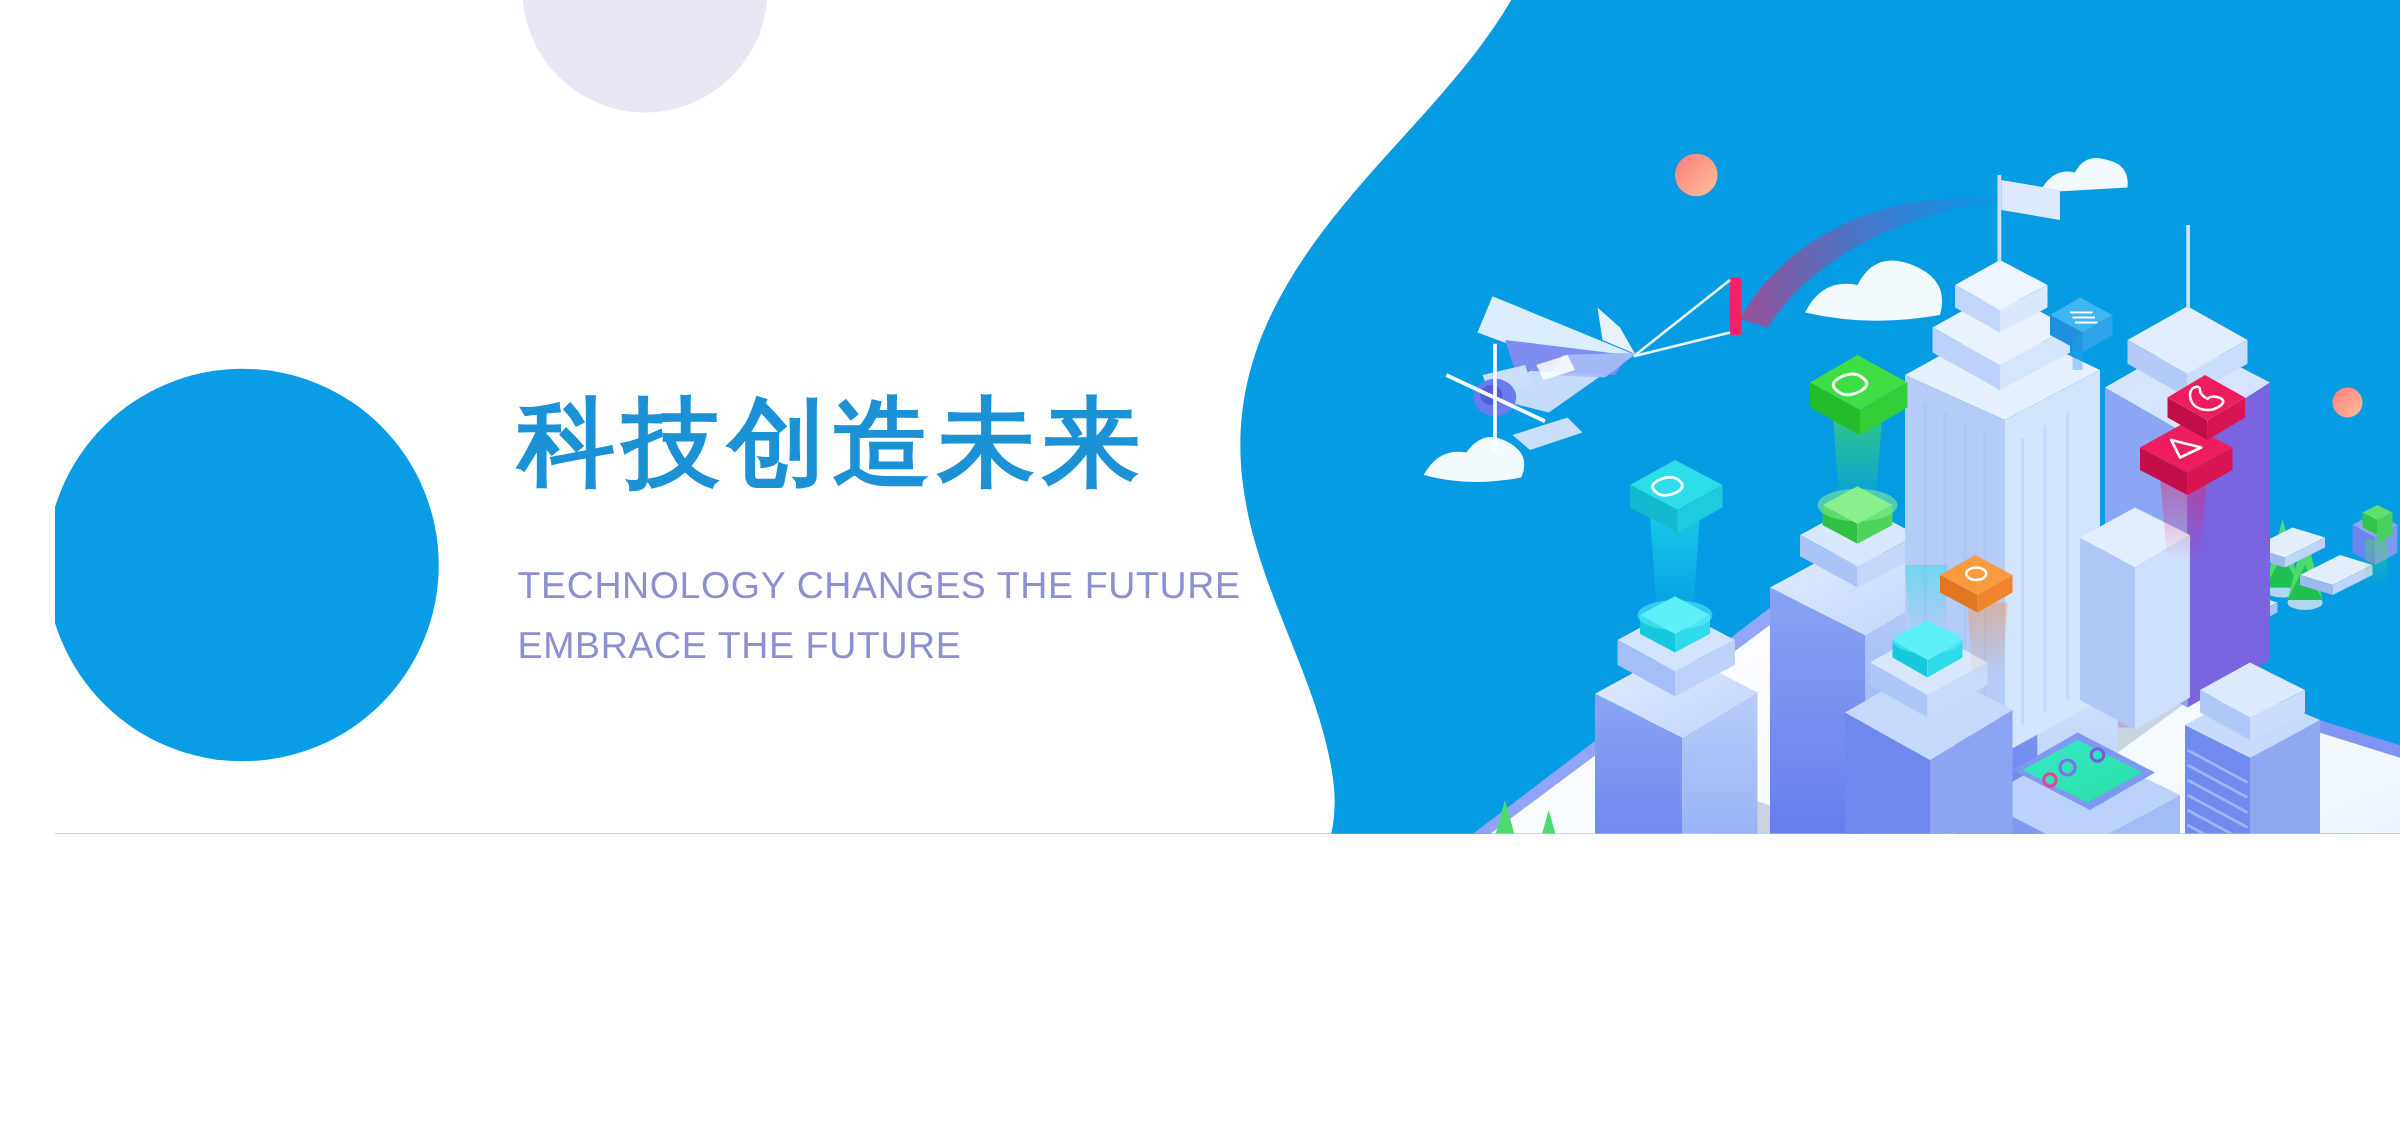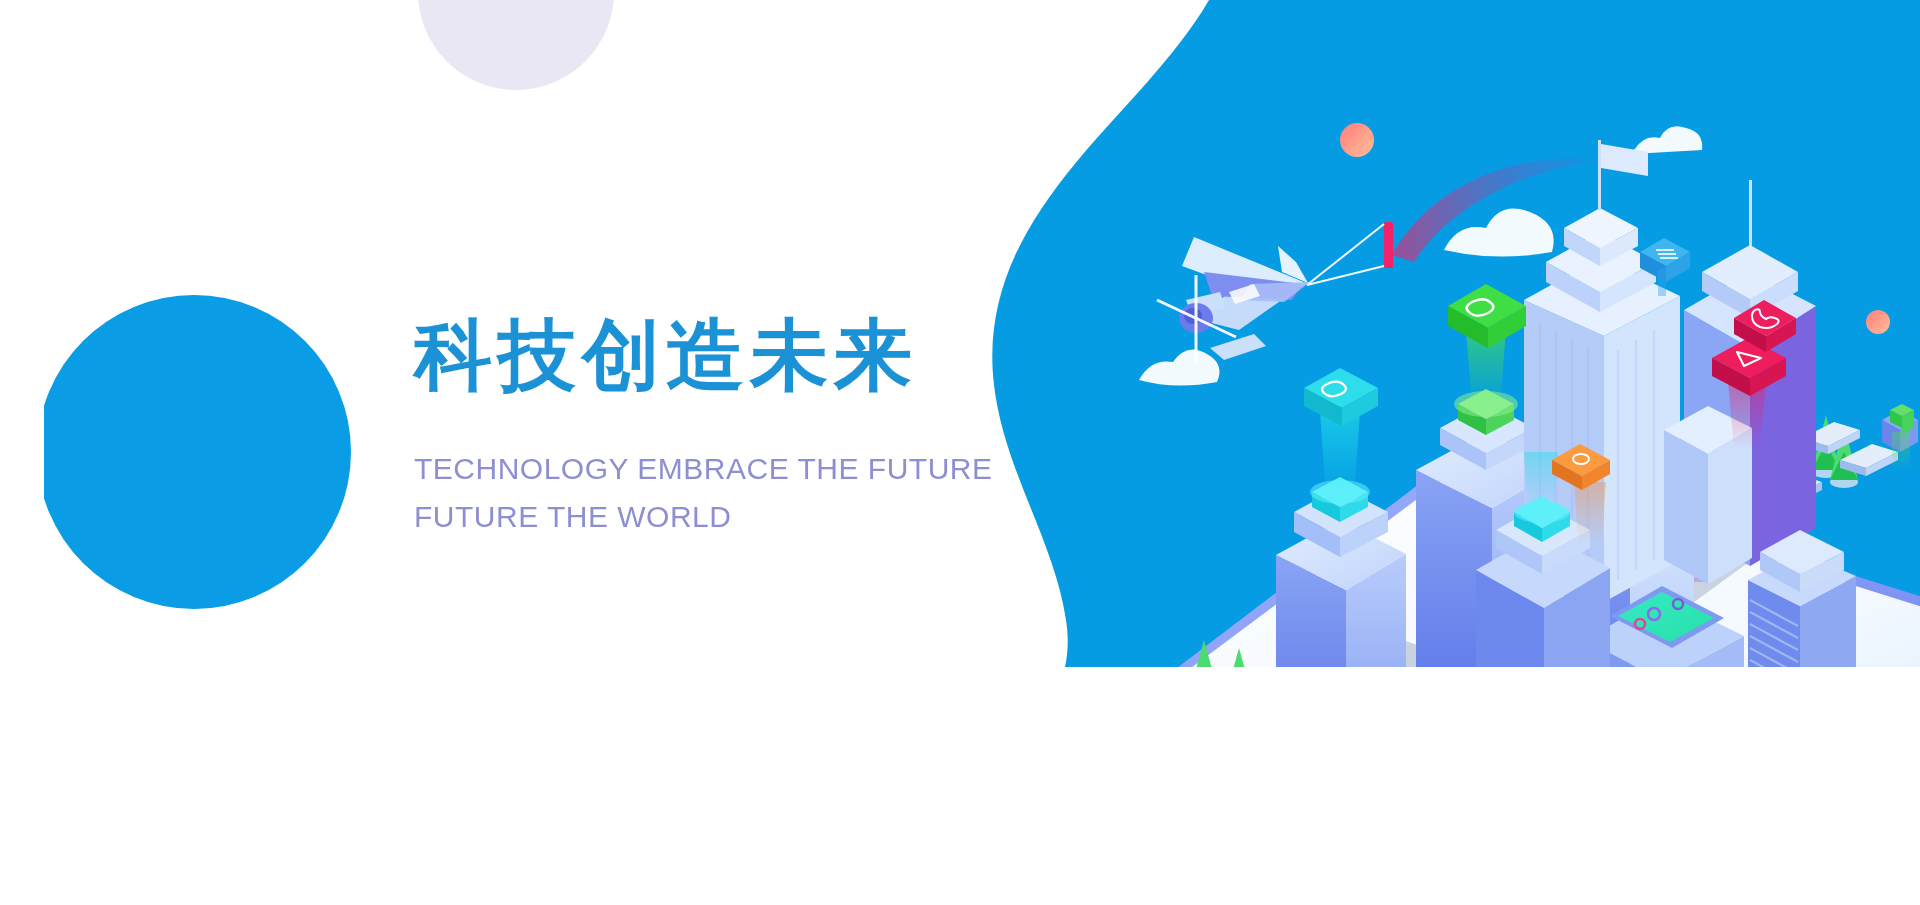--- a/index.html
+++ b/index.html
@@ -582,18 +582,18 @@
     <ellipse cx="1105" cy="900" rx="190" ry="92" fill="url(#gBottomGreen)" opacity="0.55"></ellipse>
     <ellipse cx="1290" cy="905" rx="130" ry="70" fill="#8B5BD8" opacity="0.5"></ellipse>
 
     <ellipse cx="1790" cy="806" rx="96" ry="62" fill="url(#gTealEll2)" opacity="0.62"></ellipse>
     <ellipse cx="1690" cy="838" rx="44" ry="31" fill="#3B53D8" opacity="0.6"></ellipse>
   </svg>
 
   <div id="text-block">
     <div class="headline">科技创造未来</div>
     <div id="sub-wrap">
-      <div class="subline">TECHNOLOGY EMBRACE THE FUTURE</div>
-      <div class="subline">FUTURE THE WORLD</div>
+      <div class="subline">TECHNOLOGY CHANGES THE FUTURE</div>
+      <div class="subline">EMBRACE THE FUTURE</div>
     </div>
   </div>
 
 </div>
 
 </body></html>

